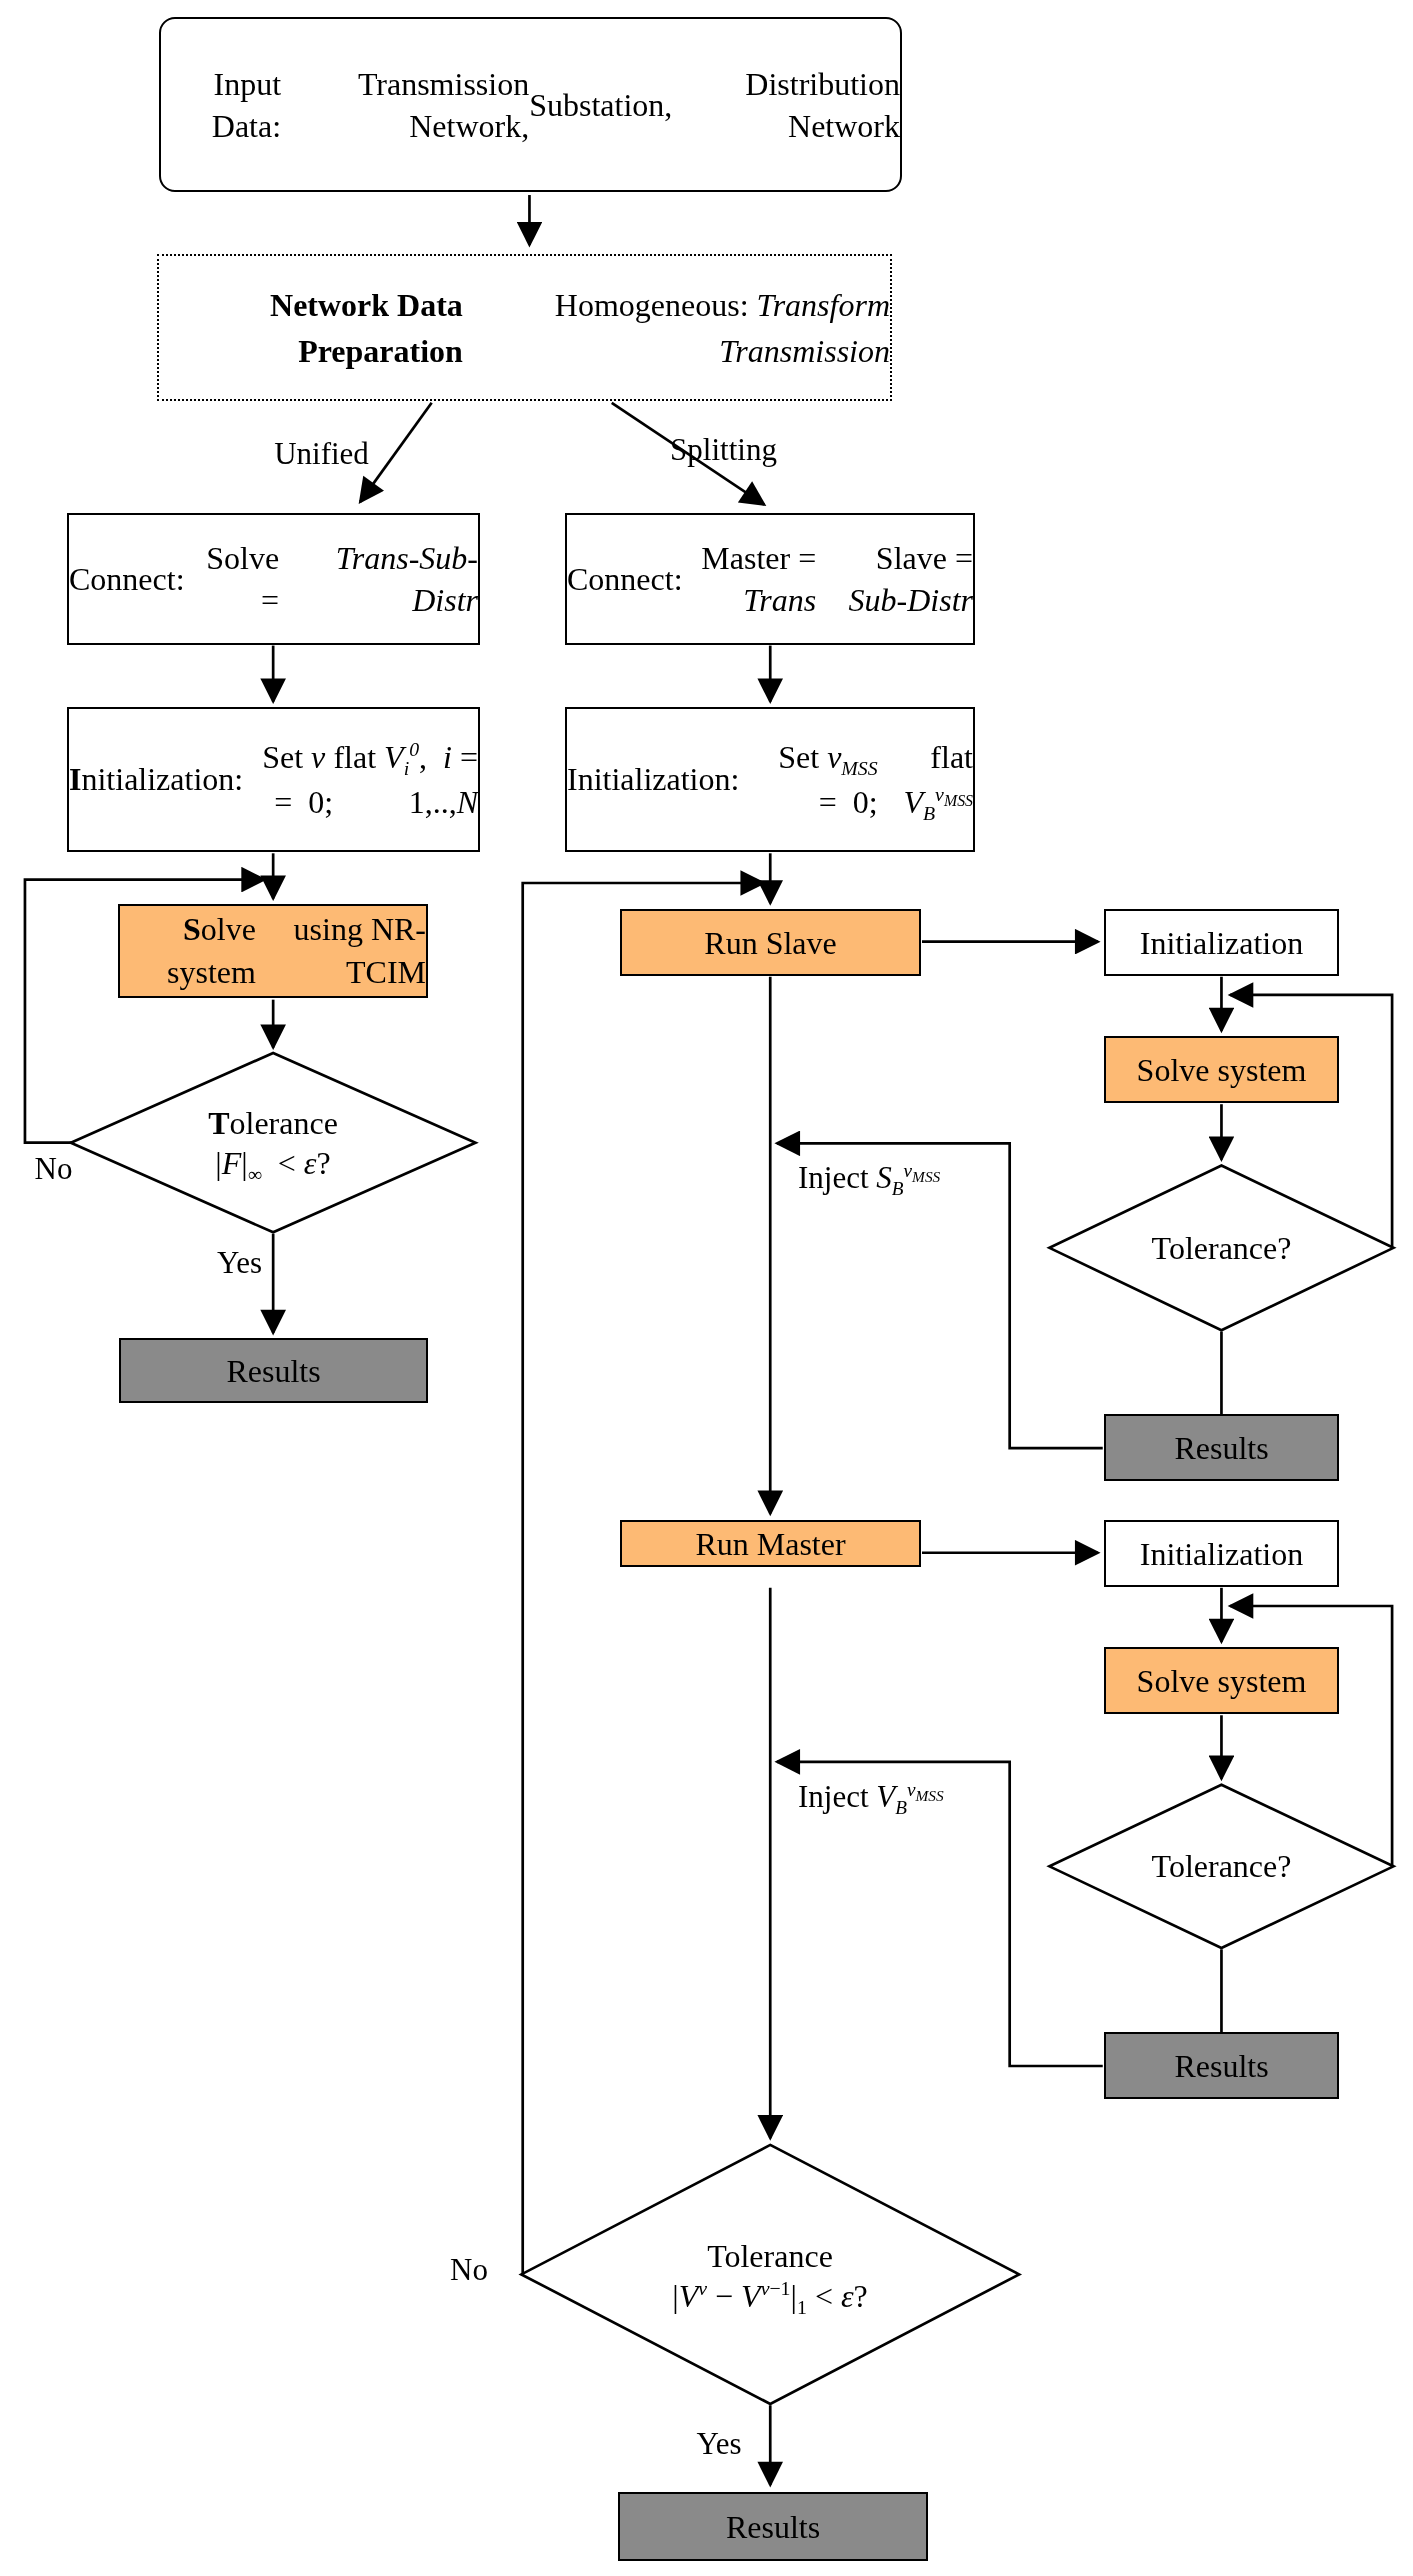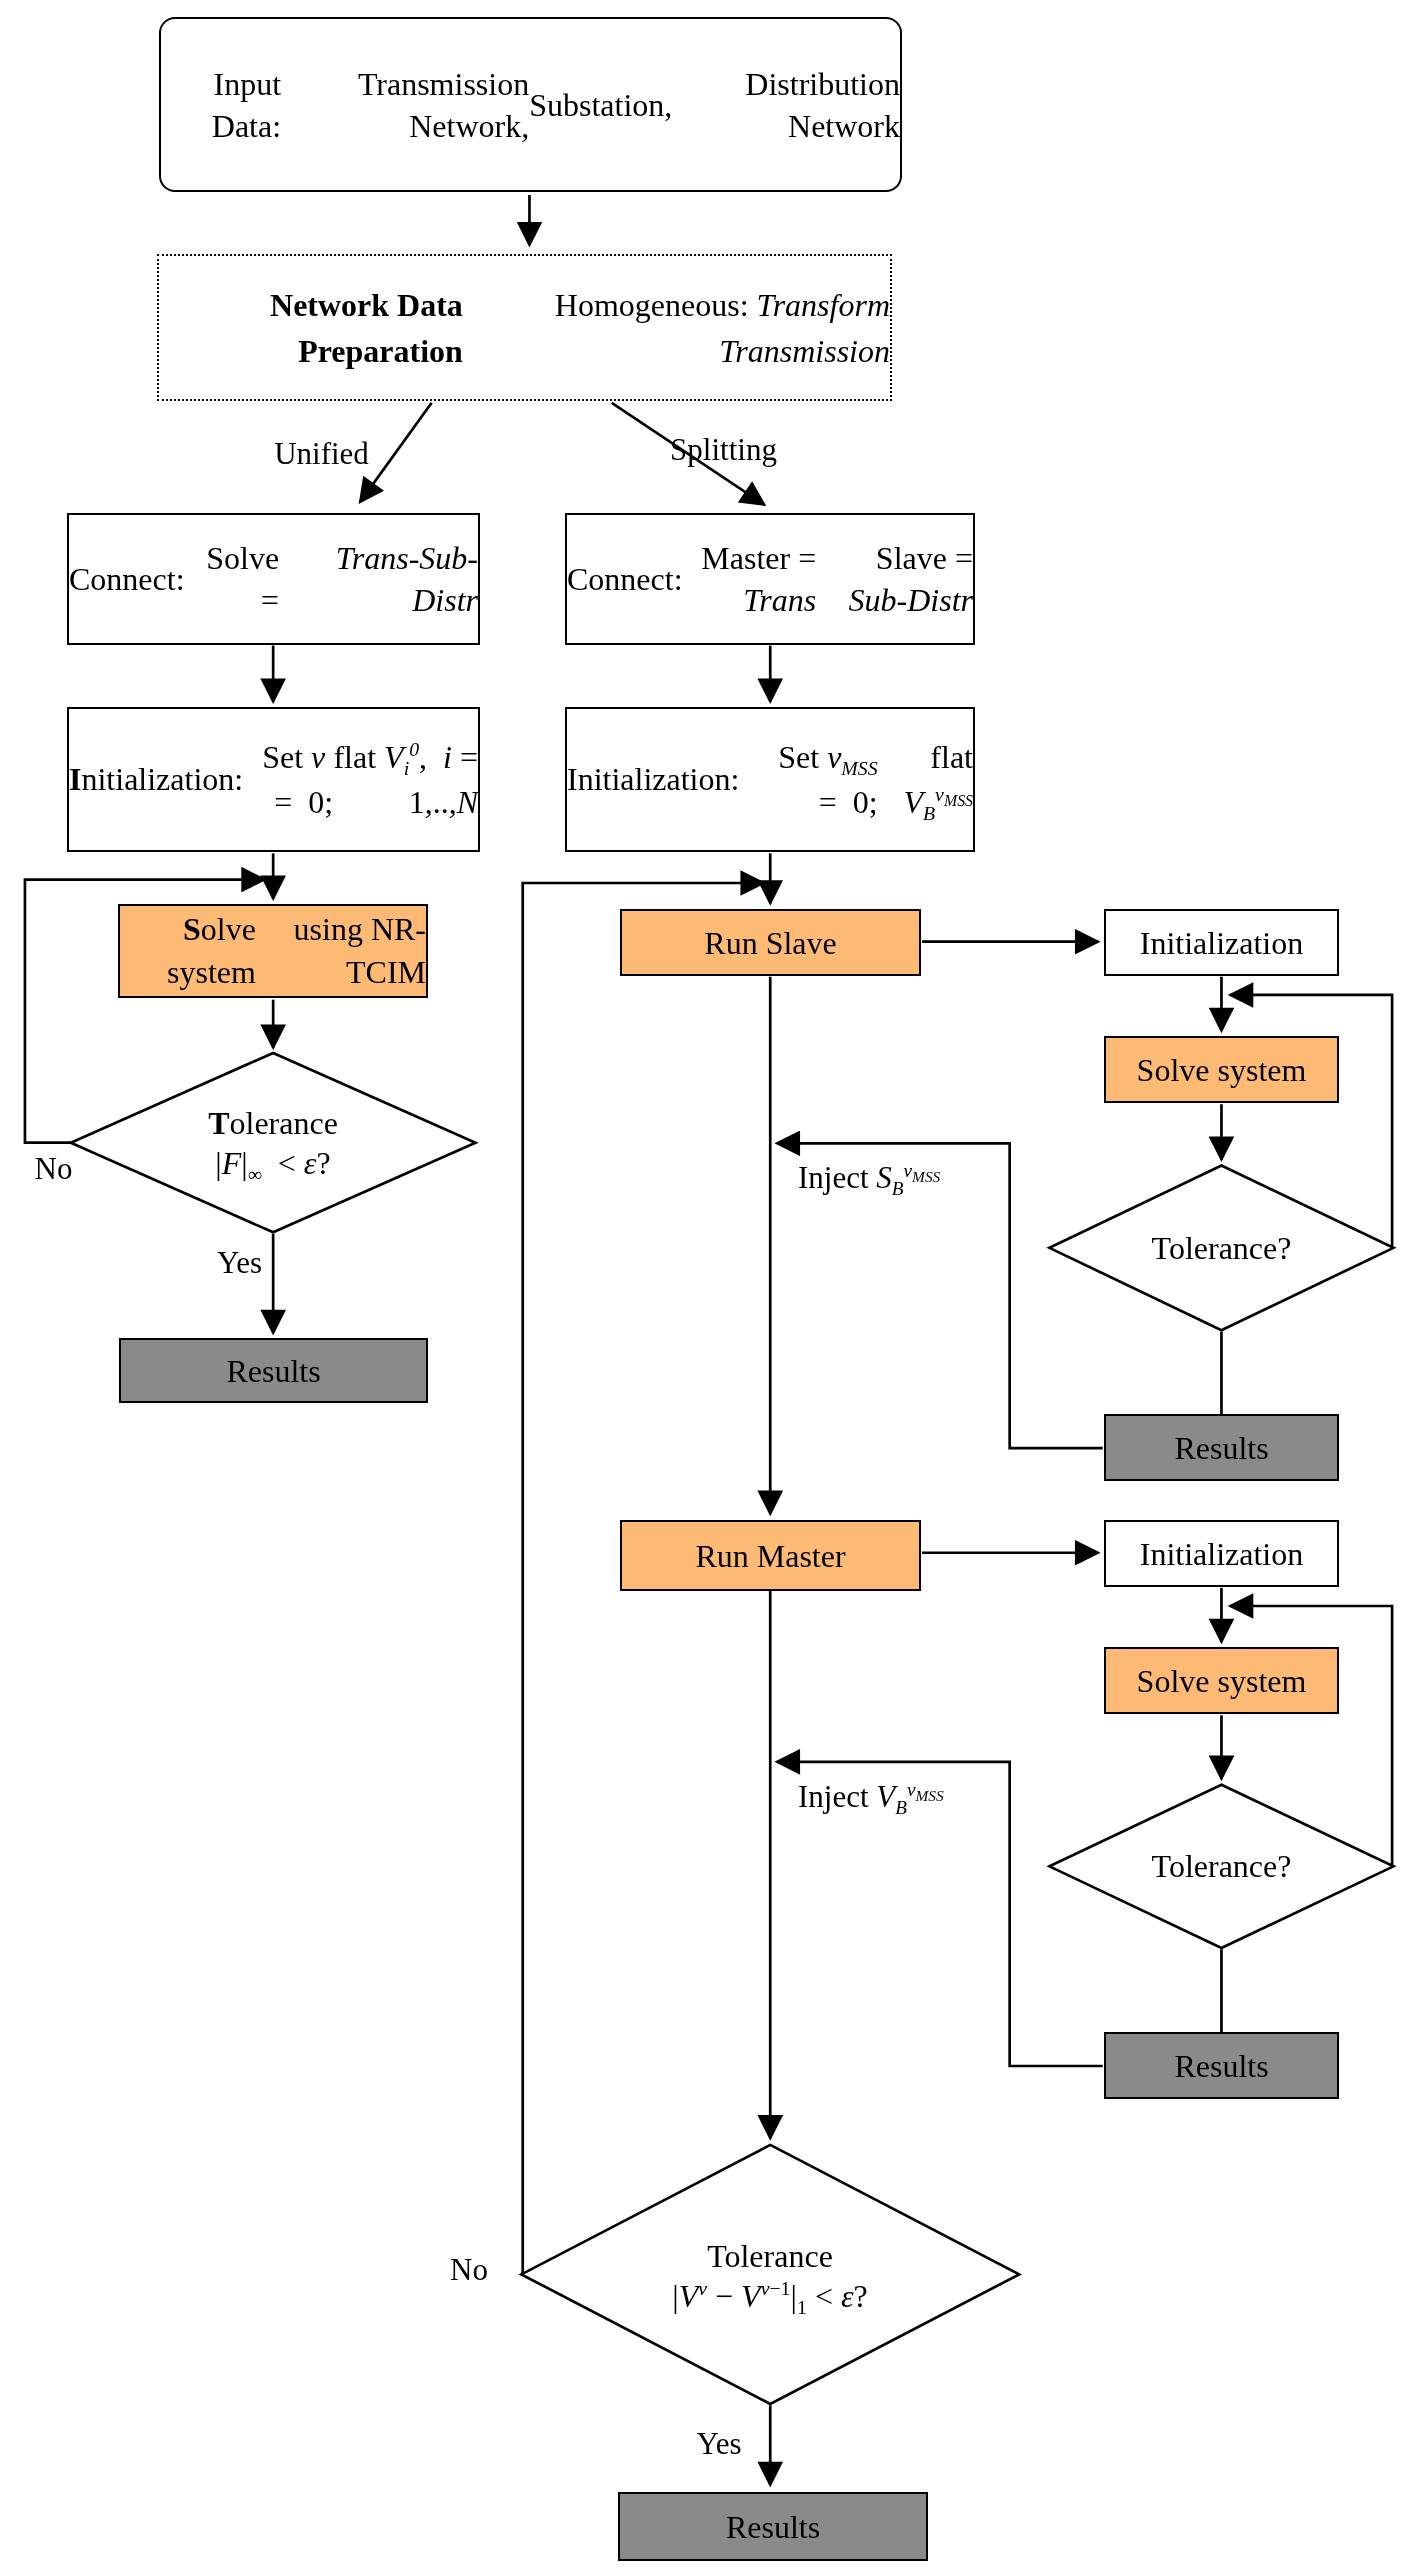--- a/index.html
+++ b/index.html
@@ -133,21 +133,21 @@
     <div>Solve system</div>
   </div>
   <div class="dtext" style="left:1106px;top:1228px;width:231px;height:40px;">
     <div>Tolerance?</div>
   </div>
   <div class="node fill-dark" style="left:1104px;top:1414px;width:235px;height:67px;">
     <div>Results</div>
   </div>
   <div class="lbl left-align" style="left:798px;top:1160px;width:229px;">Inject <i>S<sub>B</sub><sup>ν<sub>MSS</sub></sup></i></div>
 
-  <div class="node fill-mid" style="left:620px;top:1520px;width:301px;height:71px;">
+  <div class="node fill-mid" style="left:620px;top:1520px;width:301px;height:47px;">
     <div>Run Master</div>
   </div>
   <div class="node" style="left:1104px;top:1520px;width:235px;height:67px;">
     <div>Initialization</div>
   </div>
   <div class="node fill-light" style="left:1104px;top:1647px;width:235px;height:67px;">
     <div>Solve system</div>
   </div>
   <div class="dtext" style="left:1106px;top:1846px;width:231px;height:40px;">
     <div>Tolerance?</div>

